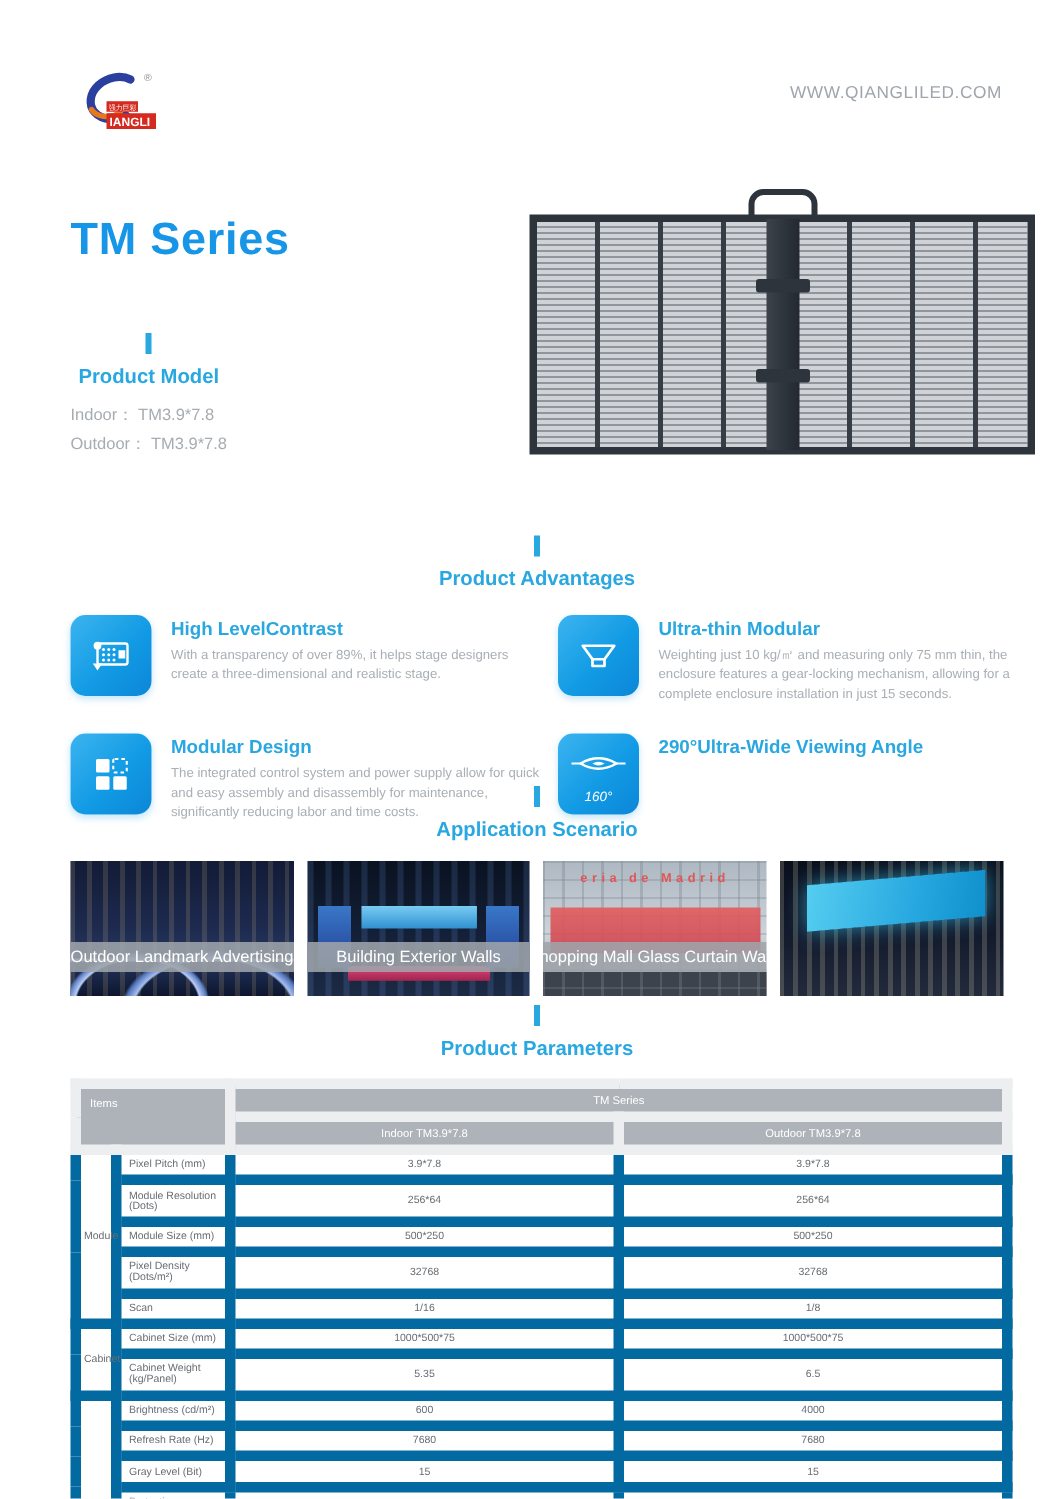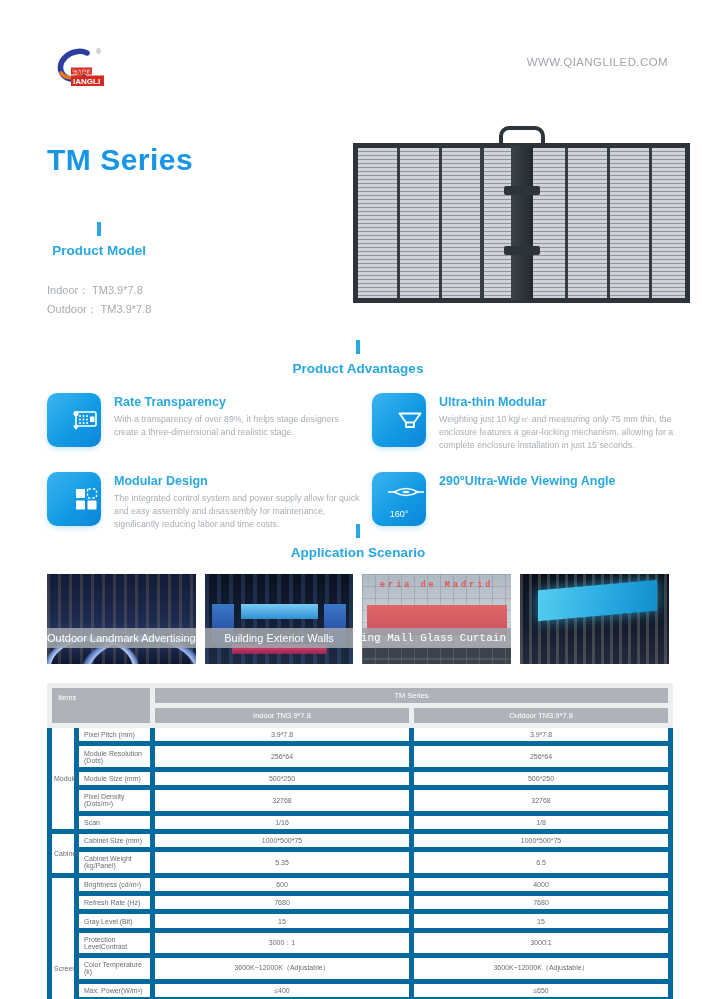--- a/index.html
+++ b/index.html
@@ -14,46 +14,46 @@
   .website { position:absolute; right:39px; top:56px; font-size:11.5px; color:#9fa5ab; letter-spacing:.4px; }
 
   
   .page-title { position:absolute; left:47px; top:143px; font-size:30px; font-weight:bold; color:#1795e6; letter-spacing:.5px; }
 
   .sec-heading { display:flex; align-items:center; gap:7px;flex-direction:column; }
   .sec-bar { width:3.5px; height:14px; background:#29a7e1; }
   .sec-text { font-size:13.5px; font-weight:bold; color:#29a7e1; }
 
   .product-model { position:absolute; left:47px; top:222px; }
-  .model-lines { margin-top:23px; font-size:11px; color:#a6acb2; line-height:19px; }
+  .model-lines { margin-top:10px; font-size:11px; color:#a6acb2; line-height:19px; }
 
   
   .panel-image { position:absolute; left:353px; top:126px; width:337px; height:177px; }
   .panel-handle { position:absolute; left:50%; top:0; transform:translateX(-50%);
                   width:46px; height:24px; border:4px solid #2e343c;
                   border-radius:10px 10px 4px 4px; background:#fff; }
   .panel-body { position:absolute; left:0; right:0; top:17px; bottom:0;
                 border:5px solid #2e343c;
                 background:
                   repeating-linear-gradient(90deg, transparent 0 38.5px, #373d45 38.5px 42px),
                   repeating-linear-gradient(180deg, #cfd2d6 0 3px, #8f959b 3px 4px); }
   .panel-post { position:absolute; left:50%; top:-2px; bottom:-2px; transform:translateX(-50%);
                 width:22px; background:linear-gradient(90deg,#3c424a,#23292f); }
   .panel-flange { position:absolute; left:50%; transform:translateX(-50%);
                   width:36px; height:9px; background:#2e343c; border-radius:2px; }
   .panel-flange.f1 { top:38px; } .panel-flange.f2 { top:98px; }
 
   
-  .advantages { position:absolute; left:47px; top:340px; width:622px; }
+  .advantages { position:absolute; left:47px; top:357px; width:622px; }
   .adv-grid { margin-top:17px; display:grid; grid-template-columns:1fr 1fr; column-gap:10px; row-gap:19px; }
   .adv-item { display:flex; gap:13px; }
   .adv-icon { flex:0 0 54px; width:54px; height:54px; border-radius:10px;
               background:linear-gradient(135deg,#3cb4f0 0%,#129be4 55%,#0c86d8 100%);
-              display:flex; align-items:center; justify-content:flex-end;
-              position:relative; box-shadow:0 2px 5px rgba(18,155,228,.25); }
+              display:flex; align-items:center; justify-content:center;
+              position:relative; box-shadow:0 2px 5px rgba(18,155,228,.25);font-style:italic; }
   .adv-icon svg { display:block; }
   .adv-icon-label { position:absolute; bottom:7px; left:0; right:0; text-align:center;
                     color:#fff; font-size:9px; }
   .adv-body { padding-top:2px; }
   .adv-title { font-size:12.5px; font-weight:bold; color:#29a7e1; margin-bottom:4px; }
   .adv-desc { font-size:8.8px; color:#a9afb5; line-height:1.5; width:248px; }
 
   
   .scenarios { position:absolute; left:47px; top:524px; width:622px; }
   .sc-row { margin-top:14px; display:flex; gap:9px; }
@@ -75,32 +75,32 @@
       linear-gradient(#3a77c8,#223f92) 6% 62%/15% 46% no-repeat,
       linear-gradient(#3a77c8,#223f92) 94% 62%/15% 46% no-repeat,
       linear-gradient(#e04878,#a02450) 50% 88%/64% 11% no-repeat,
       repeating-linear-gradient(90deg, rgba(120,170,255,.15) 0 4px, transparent 4px 12px),
       linear-gradient(180deg,#0a1220 0%, #142038 55%, #1c2a44 100%); }
   .sc-3 { background:
       linear-gradient(rgba(225,95,95,.92),rgba(205,70,85,.92)) 50% 52%/94% 34% no-repeat,
       repeating-linear-gradient(90deg, rgba(120,130,140,.35) 0 1.5px, transparent 1.5px 13px),
       repeating-linear-gradient(180deg, rgba(120,130,140,.3) 0 1.5px, transparent 1.5px 12px),
       linear-gradient(#3c434c,#3c434c) 0 100%/100% 18% no-repeat,
-      linear-gradient(180deg,#aeb8c2 0%, #ccd3d9 55%, #8d959d 100%); font-family: Liberation Mono, monospace; }
+      linear-gradient(180deg,#aeb8c2 0%, #ccd3d9 55%, #8d959d 100%); }
   .sc-4 { background:
       repeating-linear-gradient(90deg, rgba(255,240,200,.18) 0 3px, transparent 3px 9px),
       linear-gradient(180deg,#0a0f1c 0%, #131a2c 55%, #222b3c 100%); }
   .led-band { position:absolute; left:12%; top:12%; width:80%; height:34%;
               background:linear-gradient(100deg,#55cdf0 0%, #28a8e0 60%, #1090cc 100%);
               transform:skewY(-5deg); box-shadow:0 0 14px rgba(60,200,245,.65); }
 
   
   .parameters { position:absolute; left:47px; top:670px; width:622px; }
   table.params { margin-top:13px; width:621px; border-collapse:collapse; table-layout:fixed; }
-  table.params th, table.params td { border:5px solid #0369a1; font-weight:normal; }
+  table.params th, table.params td { border:7px solid #0369a1; font-weight:normal; }
   table.params th { background:#aeb3b9; color:#fff; font-size:7.5px; border-color:#eceeef;
                     text-align:center; padding:3px 2px; }
   table.params th.items { text-align:left; vertical-align:top; padding:5px 0 0 6px; border-color:#eceeef; }
   table.params td { font-size:7px; color:#686d73; background:#fff; padding:3.2px 4px; text-align:center; }
   table.params td.lbl { text-align:left; padding-left:5px; }
   table.params td.grp { padding-left:2px; padding-right:2px; }
 </style>
 </head>
 <body>
 
@@ -162,21 +162,21 @@
               <circle cx="11" cy="19" r="1"></circle>
                 <circle cx="14.5" cy="19" r="1"></circle>
                 <circle cx="18" cy="19" r="1"></circle>
             </g>
             <rect x="21" y="12.5" width="4.5" height="5.5" fill="#fff"></rect>
             <circle cx="7" cy="9.5" r="2.6" fill="#fff"></circle>
             <path d="M7 26 l3.2 -4.6 h-6.4 z" fill="#fff"></path>
           </svg>
         </div>
         <div class="adv-body">
-          <div class="adv-title">Rate Transparency</div>
+          <div class="adv-title">High LevelContrast</div>
           <div class="adv-desc">With a transparency of over 89%, it helps stage designers create a three-dimensional and realistic stage.</div>
         </div>
       </div>
 
       <div class="adv-item">
         <div class="adv-icon">
           <svg width="32" height="32" viewBox="0 0 32 32">
             <path d="M5.5 9.5 h21 l-6.5 9 h-8 z" fill="none" stroke="#fff" stroke-width="1.8" stroke-linejoin="round"></path>
             <path d="M12 18.5 v4.5 h8 v-4.5" fill="none" stroke="#fff" stroke-width="1.8" stroke-linejoin="round"></path>
           </svg>
@@ -235,20 +235,24 @@
         <div class="sc-overlay-text">eria de Madrid</div>
         <div class="sc-caption">Shopping Mall Glass Curtain Walls</div>
       </div>
       <div class="sc-card sc-4">
         <div class="led-band"></div>
       </div>
     </div>
   </div>
 
   <div class="parameters">
+    <div class="sec-heading">
+      <span class="sec-bar"></span>
+      <span class="sec-text">Product Parameters</span>
+    </div>
 
     <table class="params">
       <colgroup>
           <col style="width:27px">
           <col style="width:76px">
           <col style="width:259px">
           <col style="width:259px">
         </colgroup>
       <tbody>
           <tr>

